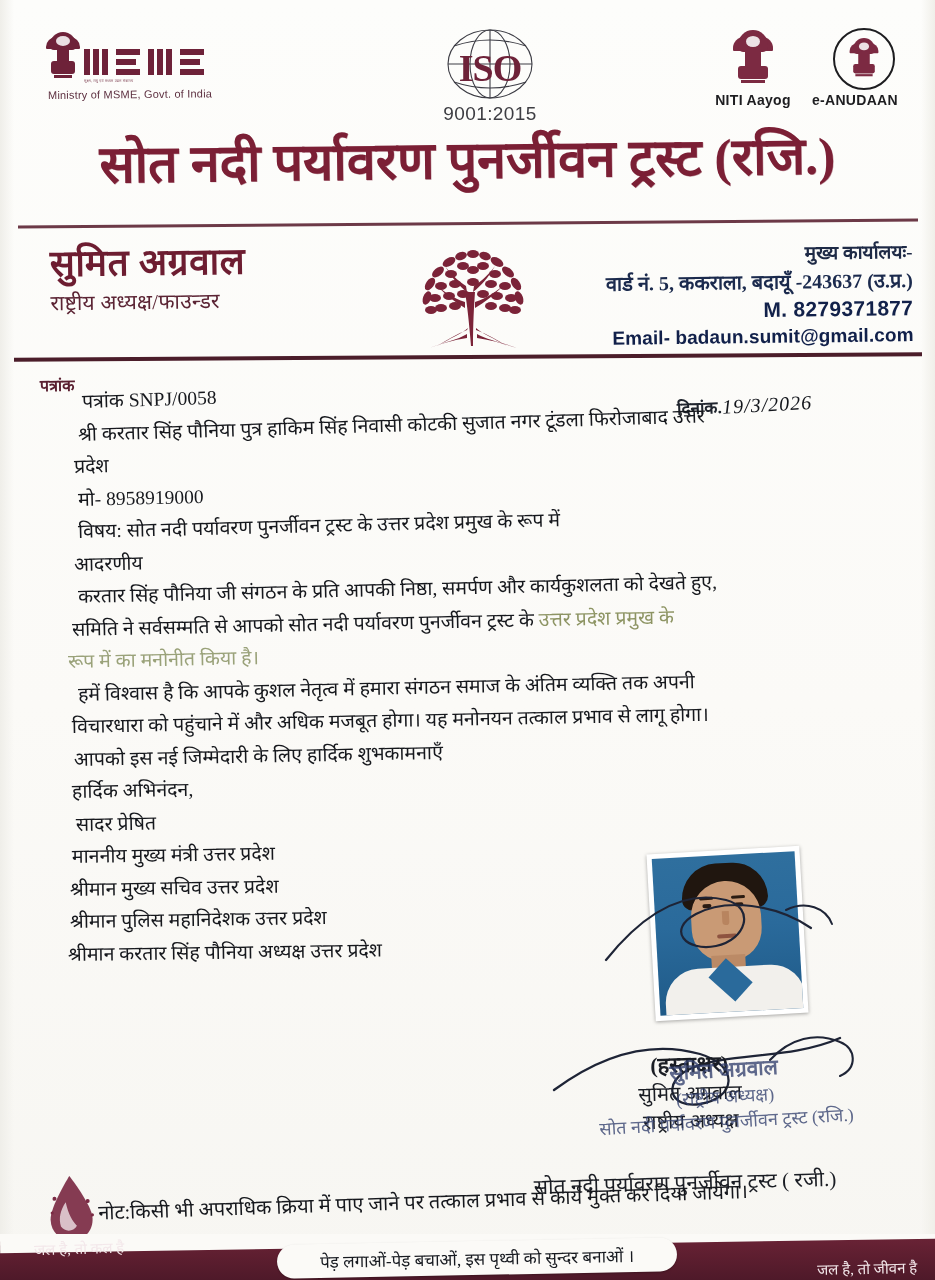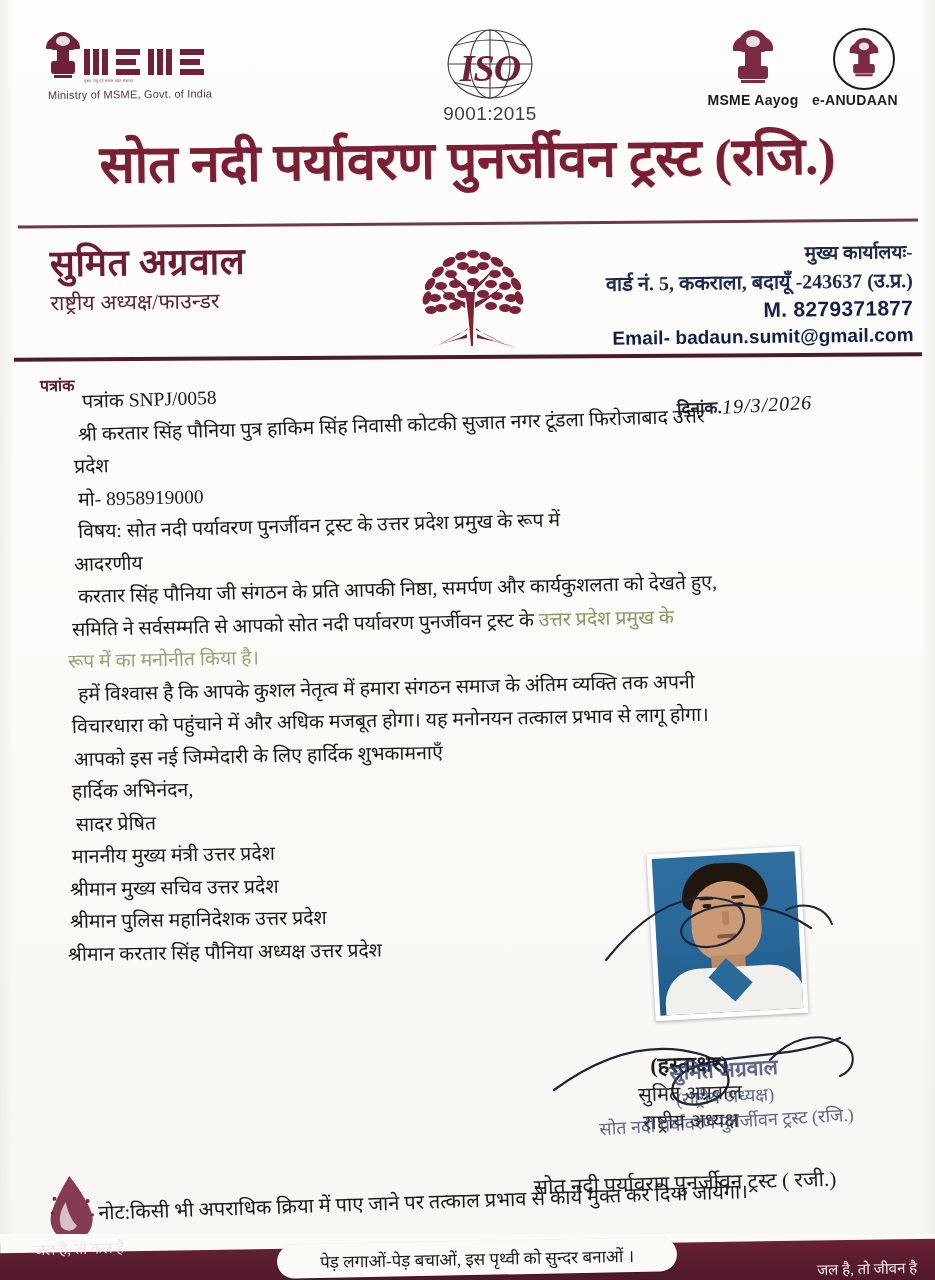--- a/index.html
+++ b/index.html
@@ -54,21 +54,21 @@
     font-size:3.6px; color:#7a3a4c; letter-spacing:.2px; line-height:1.45;
     width:150px; margin-top:2px; filter: blur(.25px);
   }
   .msme-cap {
     font-size:11px; color:#5d3040; margin-top:4px; letter-spacing:.2px;
     font-family:"Liberation Sans", sans-serif; white-space:nowrap;
     transform: rotate(-0.6deg);
   }
 
   .iso { position:absolute; left:425px; top:8px; width:130px; text-align:center; }
-  .iso-globe { position:relative; width:114px; height:76px; margin:0 auto;font-style:italic; }
+  .iso-globe { position:relative; width:114px; height:76px; margin:0 auto; }
   .iso-globe svg { position:absolute; left:0; top:0; }
   .iso-text {
     position:absolute; left:0; top:20px; width:114px; text-align:center;
     font-size:38px; font-weight:bold; color:#6e2239; letter-spacing:-1px;
     font-family:"Liberation Serif", serif;
   }
   .iso-num { font-size:19px; color:#3d3d42; letter-spacing:.4px; margin-top:1px;
     font-family:"Liberation Sans", sans-serif; }
 
   .niti { position:absolute; left:705px; top:10px; width:96px; text-align:center; }
@@ -320,21 +320,21 @@
       <div class="iso-num">9001:2015</div>
     </div>
 
     <div class="niti">
       <div class="seal-emb">
         <div class="se-cap"></div>
           <div class="se-neck"></div>
           <div class="se-base"></div>
           <div class="se-foot"></div>
       </div>
-      <div class="seal-label">MSME Aayog</div>
+      <div class="seal-label">NITI Aayog</div>
     </div>
 
     <div class="anudaan">
       <div class="circle-ring">
         <div class="seal-emb">
           <div class="se-cap"></div>
             <div class="se-neck"></div>
             <div class="se-base"></div>
             <div class="se-foot"></div>
         </div>

